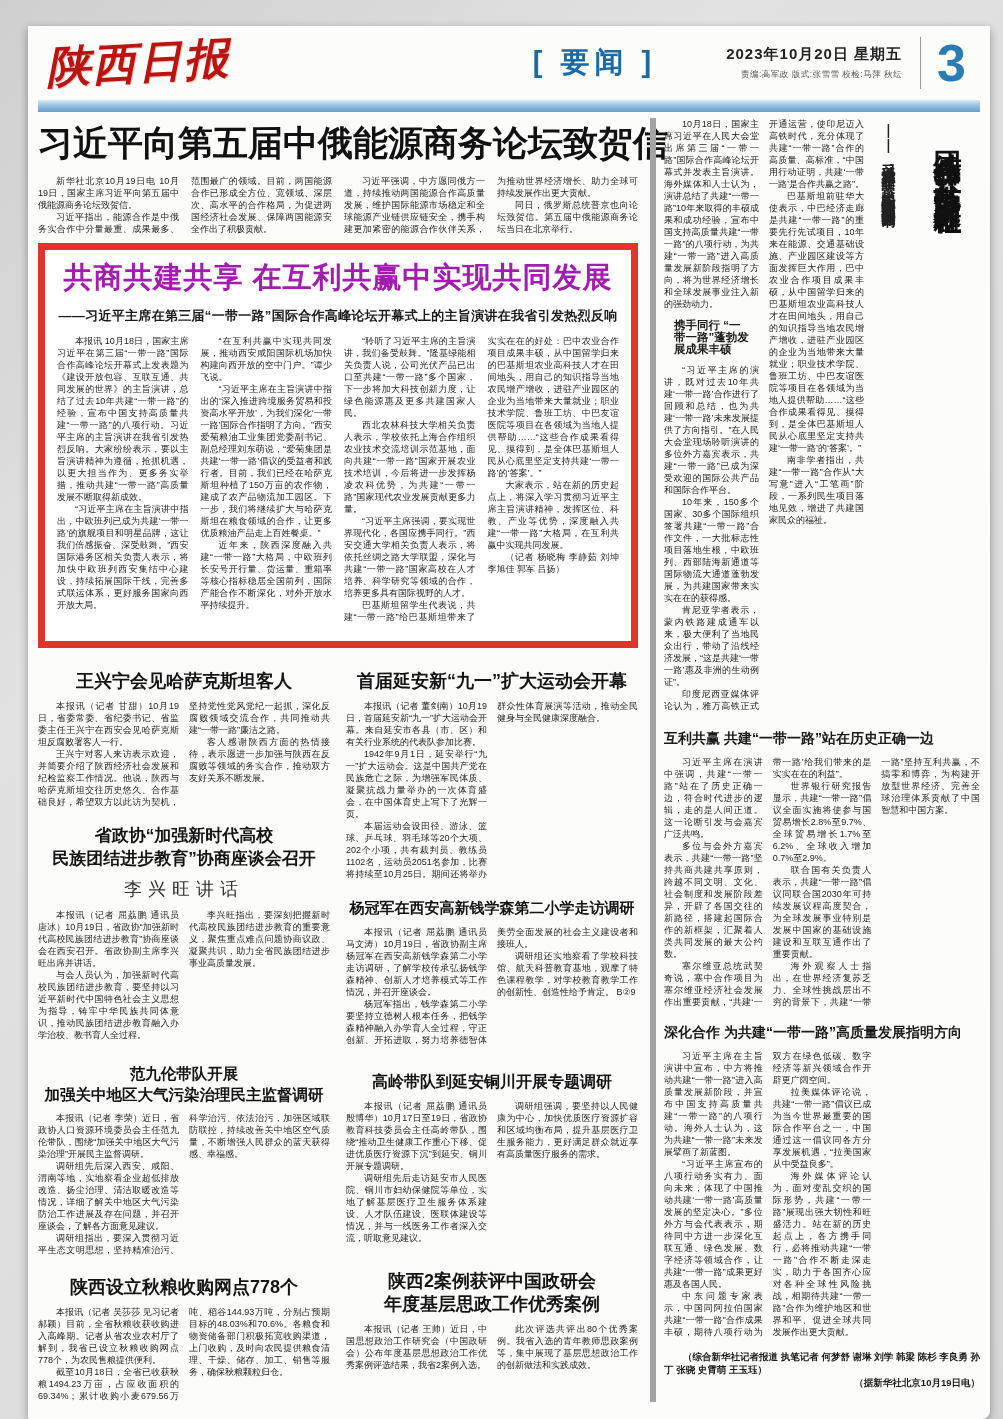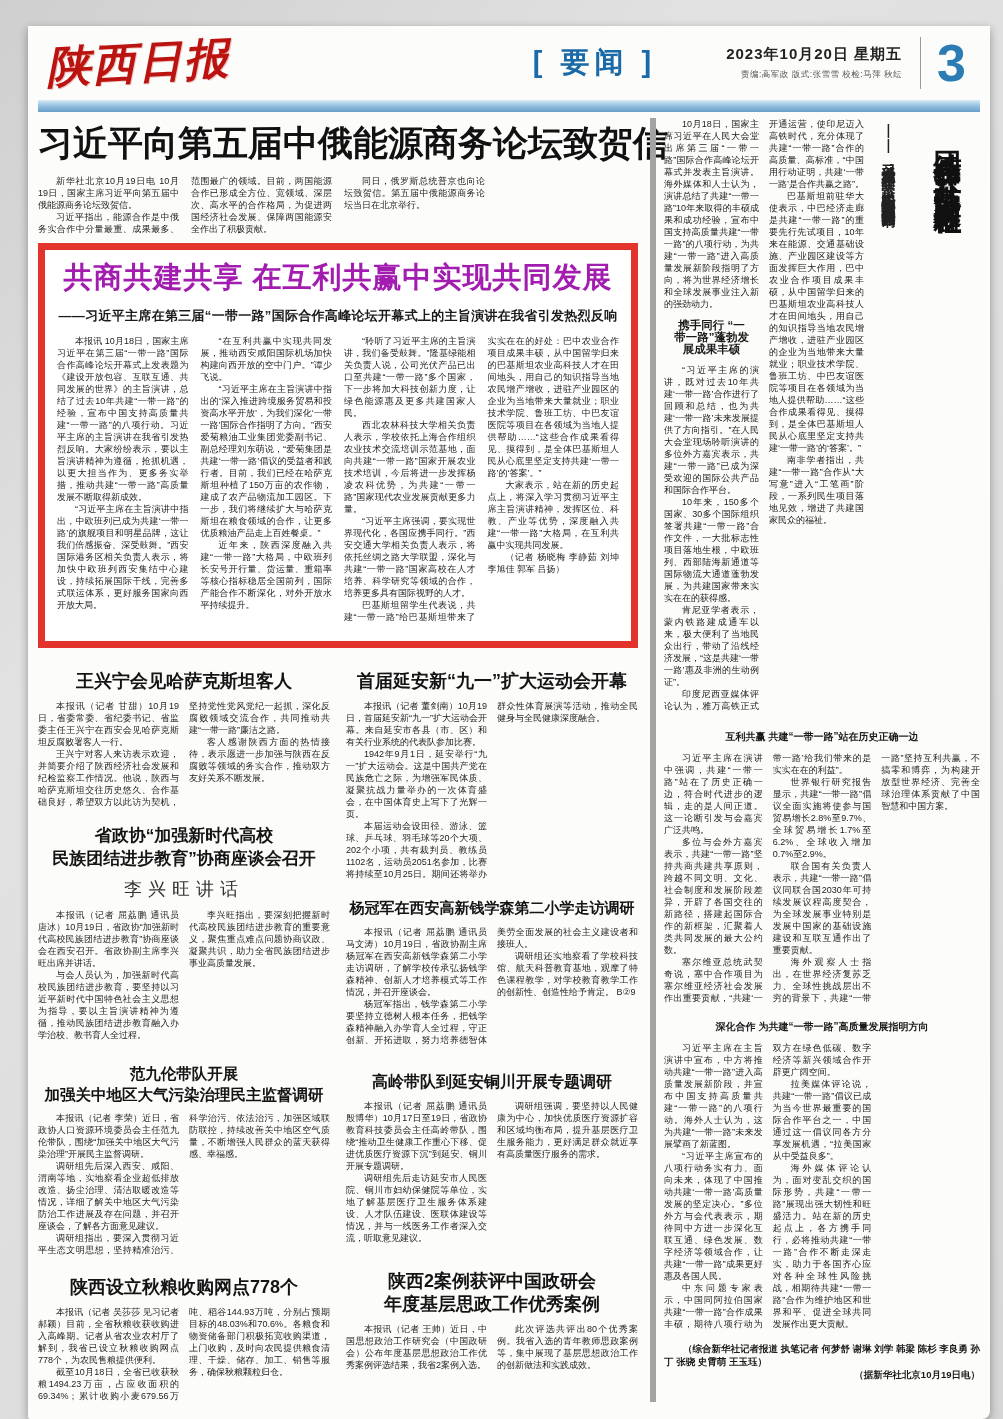--- a/index.html
+++ b/index.html
@@ -52,27 +52,27 @@
   .art-head { text-align:center; font-weight:900; font-size:18px; line-height:23px;
               color:#141414; margin:12px 2px 7px; }
   .art-kicker { text-align:center; font-family:"DejaVu Serif",serif; font-size:18px;
                 letter-spacing:6px; color:#333; margin:4px 0 8px; }
   .art-body { column-count:2; column-gap:10px; }
 
   
   .rz-top { display:grid; grid-template-columns:1fr 42px 66px; gap:4px; height:600px; }
   .colflow { column-count:2; column-gap:10px; column-fill:auto; height:600px;
              font-size:9px; line-height:12px; overflow:hidden; }
-  .inline-subhead { font-weight:800; font-size:11.5px; text-align:center;
+  .inline-subhead { font-weight:800; font-size:11.5px; 
                     margin:9px 10px; text-indent:0; }
   .v-sub { writing-mode:vertical-rl; font-size:14px; font-weight:700; letter-spacing:1px;
            margin:6px auto 0; color:#222; }
   .v-title { writing-mode:vertical-rl; font-size:28px; font-weight:900; letter-spacing:3px;
              margin:10px auto 0; color:#111; }
-  .rz-subhead { text-align:center; font-weight:800; font-size:10px; margin:12px 0 8px; }
+  .rz-subhead { text-align:left; font-weight:800; font-size:14px; margin:12px 0 8px; }
   .cols3 { column-count:3; column-gap:10px; }
   .credits { margin-top:8px; font-size:9.5px; line-height:13px; }
   .credits .c1 { text-indent:2em; text-align:justify; font-weight:600; }
   .credits .c2 { text-align:right; font-weight:600; }
 </style>
 </head>
 <body>
 
 <div class="canvas">
   <div class="sheet">
@@ -91,20 +91,21 @@
     <div class="bluebar"></div>
 
     <div class="content">
 
       <div class="zone-left">
 
         <div class="headline1">习近平向第五届中俄能源商务论坛致贺信</div>
         <div class="smalltext lead-body">
             <p>新华社北京10月19日电 10月19日，国家主席习近平向第五届中俄能源商务论坛致贺信。</p>
             <p>习近平指出，能源合作是中俄务实合作中分量最重、成果最多、范围最广的领域。目前，两国能源合作已形成全方位、宽领域、深层次、高水平的合作格局，为促进两国经济社会发展、保障两国能源安全作出了积极贡献。</p>
+            <p>习近平强调，中方愿同俄方一道，持续推动两国能源合作高质量发展，维护国际能源市场稳定和全球能源产业链供应链安全，携手构建更加紧密的能源合作伙伴关系，为推动世界经济增长、助力全球可持续发展作出更大贡献。</p>
             <p>同日，俄罗斯总统普京也向论坛致贺信。第五届中俄能源商务论坛当日在北京举行。</p>
           </div>
 
         <div class="red-box">
           <div class="rb-title">共商共建共享  在互利共赢中实现共同发展</div>
           <div class="rb-subtitle">——习近平主席在第三届“一带一路”国际合作高峰论坛开幕式上的主旨演讲在我省引发热烈反响</div>
           <div class="smalltext rb-body">
               <p>本报讯 10月18日，国家主席习近平在第三届“一带一路”国际合作高峰论坛开幕式上发表题为《建设开放包容、互联互通、共同发展的世界》的主旨演讲，总结了过去10年共建“一带一路”的经验，宣布中国支持高质量共建“一带一路”的八项行动。习近平主席的主旨演讲在我省引发热烈反响。大家纷纷表示，要以主旨演讲精神为遵循，抢抓机遇，以更大担当作为、更多务实举措，推动共建“一带一路”高质量发展不断取得新成效。</p>
               <p>“习近平主席在主旨演讲中指出，中欧班列已成为共建‘一带一路’的旗舰项目和明星品牌，这让我们倍感振奋、深受鼓舞。”西安国际港务区相关负责人表示，将加快中欧班列西安集结中心建设，持续拓展国际干线，完善多式联运体系，更好服务国家向西开放大局。</p>
               <p>“在互利共赢中实现共同发展，推动西安咸阳国际机场加快构建向西开放的空中门户。”谭少飞说。</p>
@@ -129,21 +130,21 @@
                 <p>客人感谢陕西方面的热情接待，表示愿进一步加强与陕西在反腐败等领域的务实合作，推动双方友好关系不断发展。</p>
               </div>
 
             <div class="art-head" style="font-size:17px">
               <div>省政协“加强新时代高校</div>
               <div>民族团结进步教育”协商座谈会召开</div>
             </div>
             <div class="art-kicker">李兴旺讲话</div>
             <div class="smalltext art-body" style="height:142px">
                 <p>本报讯（记者 屈荔鹏 通讯员 唐冰）10月19日，省政协“加强新时代高校民族团结进步教育”协商座谈会在西安召开。省政协副主席李兴旺出席并讲话。</p>
-                <p>与会人员认为，加强新时代高校民族团结进步教育，要坚持以习近平新时代中国特色社会主义思想为指导，要以主旨演讲精神为遵循，推动民族团结进步教育融入办学治校、教书育人全过程。</p>
+                <p>与会人员认为，加强新时代高校民族团结进步教育，要坚持以习近平新时代中国特色社会主义思想为指导，铸牢中华民族共同体意识，推动民族团结进步教育融入办学治校、教书育人全过程。</p>
                 <p>李兴旺指出，要深刻把握新时代高校民族团结进步教育的重要意义，聚焦重点难点问题协商议政、凝聚共识，助力全省民族团结进步事业高质量发展。</p>
               </div>
 
             <div class="art-head" style="font-size:15.5px;line-height:21px">
               <div>范九伦带队开展</div>
               <div>加强关中地区大气污染治理民主监督调研</div>
             </div>
             <div class="smalltext art-body" style="height:152px">
                 <p>本报讯（记者 李荣）近日，省政协人口资源环境委员会主任范九伦带队，围绕“加强关中地区大气污染治理”开展民主监督调研。</p>
                 <p>调研组先后深入西安、咸阳、渭南等地，实地察看企业超低排放改造、扬尘治理、清洁取暖改造等情况，详细了解关中地区大气污染防治工作进展及存在问题，并召开座谈会，了解各方面意见建议。</p>

